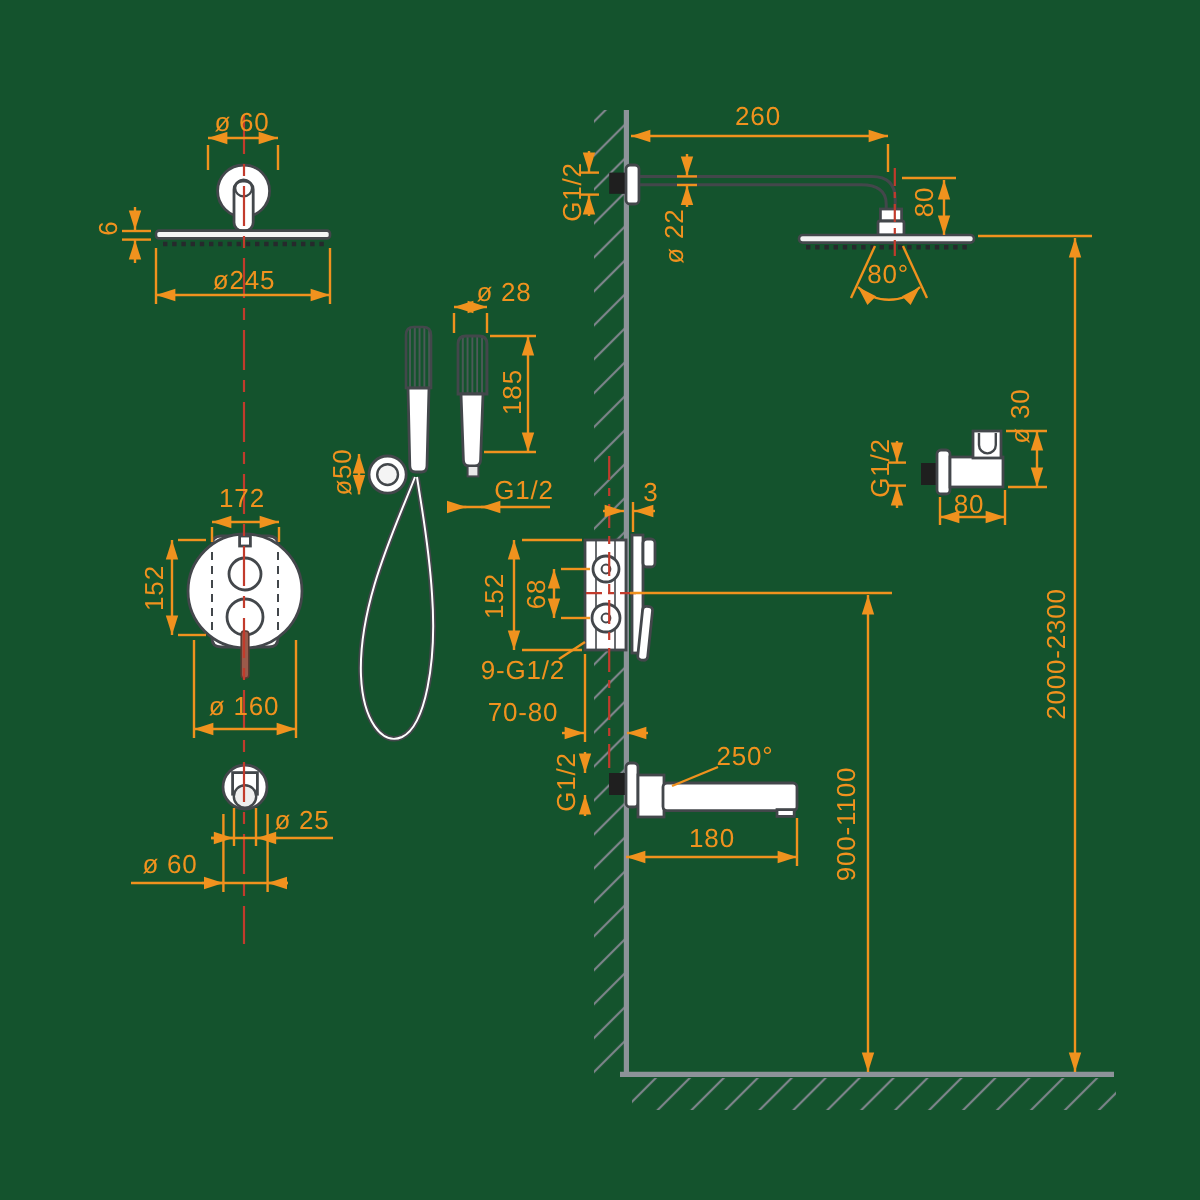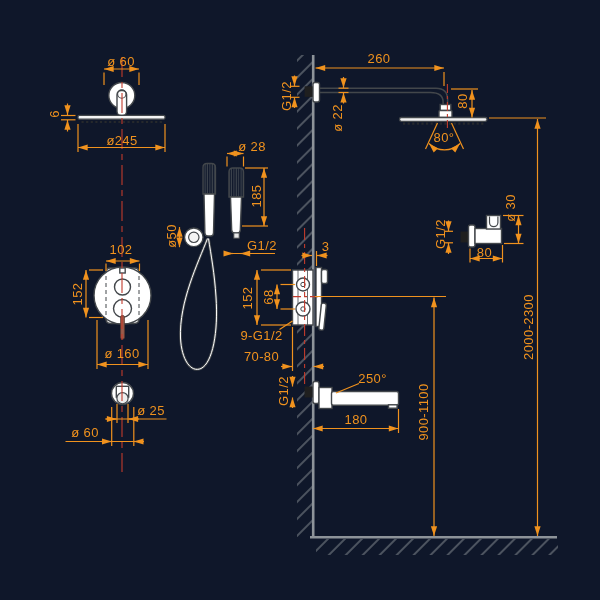--- a/index.html
+++ b/index.html
@@ -1,16 +1,16 @@
 <!DOCTYPE html>
 <html><head>
 <meta charset="utf-8">
 <style>
   html,body{margin:0;padding:0;background:#fff;}
-  #stage{position:relative;width:600px;height:600px;background:#0f172a;overflow:hidden;
+  #stage{position:relative;width:600px;height:600px;background:#14532d;overflow:hidden;
          font-family:"Liberation Sans",sans-serif;}
   svg{position:absolute;left:0;top:0;}
   .lab{position:absolute;transform:translate(-50%,-50%);color:#F0921E;
        font:13px/1 "Liberation Sans",sans-serif;letter-spacing:.4px;white-space:nowrap;}
   .lab.v{transform:translate(-50%,-50%) rotate(-90deg);}
   .o{stroke:#F0921E;stroke-width:1.2;fill:none}
   .g{stroke:#43474B;stroke-width:1.4;fill:#fff}
   .gn{stroke:#43474B;fill:none}
   .r{stroke:#C23B2C;fill:none;stroke-width:1.1}
   .dt{stroke:#26292c;stroke-width:2.2;stroke-dasharray:2.2 2.4;fill:none}
@@ -255,21 +255,21 @@
 
 <span class="lab" style="left:121px;top:61px">ø 60</span>
 <span class="lab v" style="left:54px;top:114px">6</span>
 <span class="lab" style="left:122px;top:140px">ø245</span>
 
 <span class="lab" style="left:252px;top:146px">ø 28</span>
 <span class="lab v" style="left:256px;top:196px">185</span>
 <span class="lab v" style="left:171px;top:236px">ø50</span>
 <span class="lab" style="left:262px;top:245px">G1/2</span>
 
-<span class="lab" style="left:121px;top:248.5px">102</span>
+<span class="lab" style="left:121px;top:248.5px">172</span>
 <span class="lab v" style="left:76.5px;top:294px">152</span>
 <span class="lab" style="left:122px;top:353px">ø 160</span>
 
 <span class="lab" style="left:151px;top:410px">ø 25</span>
 <span class="lab" style="left:85px;top:431.5px">ø 60</span>
 
 <span class="lab" style="left:379px;top:57.5px">260</span>
 <span class="lab v" style="left:285.5px;top:95.5px">G1/2</span>
 <span class="lab v" style="left:336.5px;top:117.5px">ø 22</span>
 <span class="lab v" style="left:461.5px;top:100.5px">80</span>

